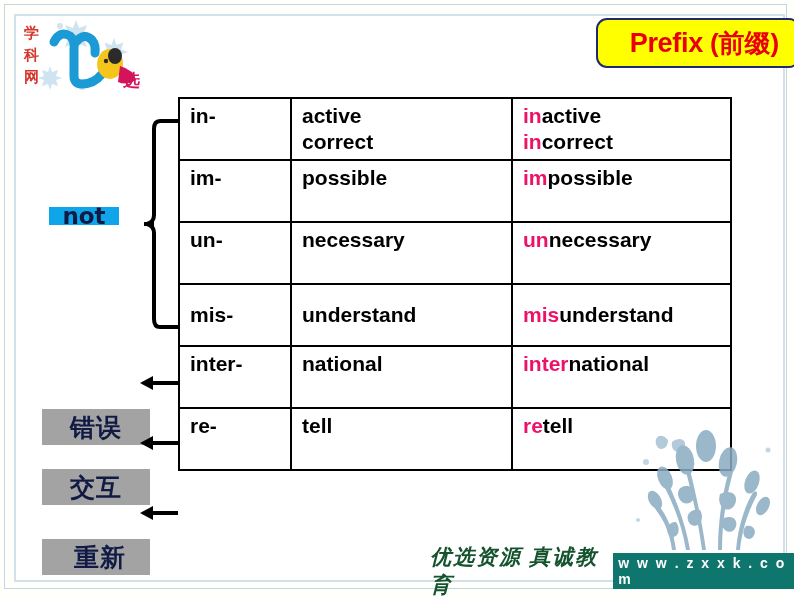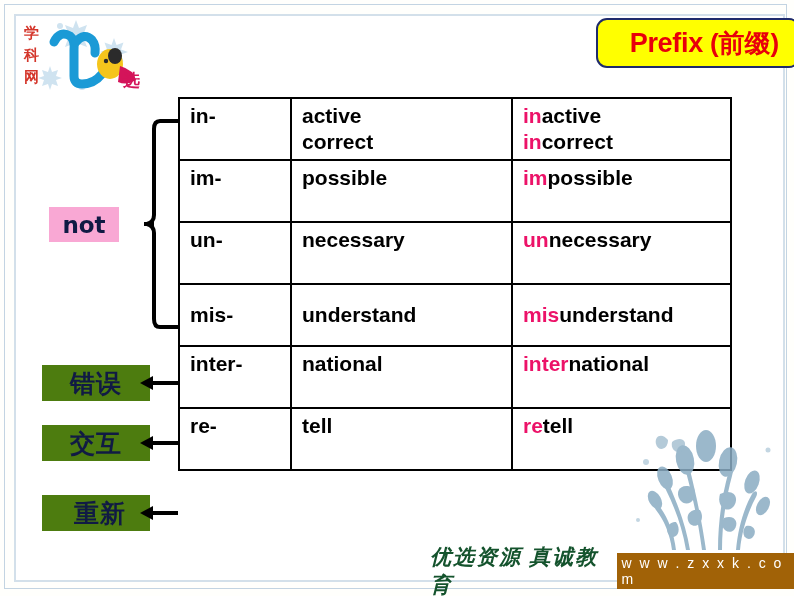--- a/index.html
+++ b/index.html
@@ -106,33 +106,34 @@
   
   .chip {
     position: absolute;
     display: flex;
     align-items: center;
     justify-content: center;
     box-sizing: border-box;
   }
   .chip-not {
     left: 49px; top: 207px;
-    width: 70px; height: 35px;
-    background: #f9a8d4;
+    width: 70px; height: 18px;
+    background: #0ea5e9;
   }
   .chip-not span {
     color: #101a44;
     font-size: 23px;
     font-weight: bold;
     font-family: "DejaVu Sans", sans-serif;
   }
   .chip-zh {
     left: 42px;
     width: 108px; height: 36px;
-    background: #4d7c0f;
+    background: #a3a3a3;
+    margin-top: 44px;
   }
   .chip-zh span {
     color: #101a44;
     font-size: 25px;
     font-weight: bold;
     font-family: "DejaVu Sans", sans-serif;
     letter-spacing: 1px;
   }
   .chip-mis   { top: 365px; }
   .chip-inter { top: 425px; }
@@ -166,24 +167,24 @@
   .footer-slogan {
     color: #14532d;
     font-size: 21px;
     font-weight: bold;
     font-family: Liberation Serif, serif;
     letter-spacing: 2px;
     font-style: italic;
   }
   .footer-url {
     margin-left: 10px;
-    background: #a16207;
+    background: #0f766e;
     color: #ffffff;
     font-size: 14px;
-    font-weight: normal;
+    font-weight: bold;
     letter-spacing: 2px;
     padding: 2px 5px;
     font-family: "Liberation Sans", sans-serif;
   }
 </style>
 </head>
 <body>
 
 <div id="slide">
 

